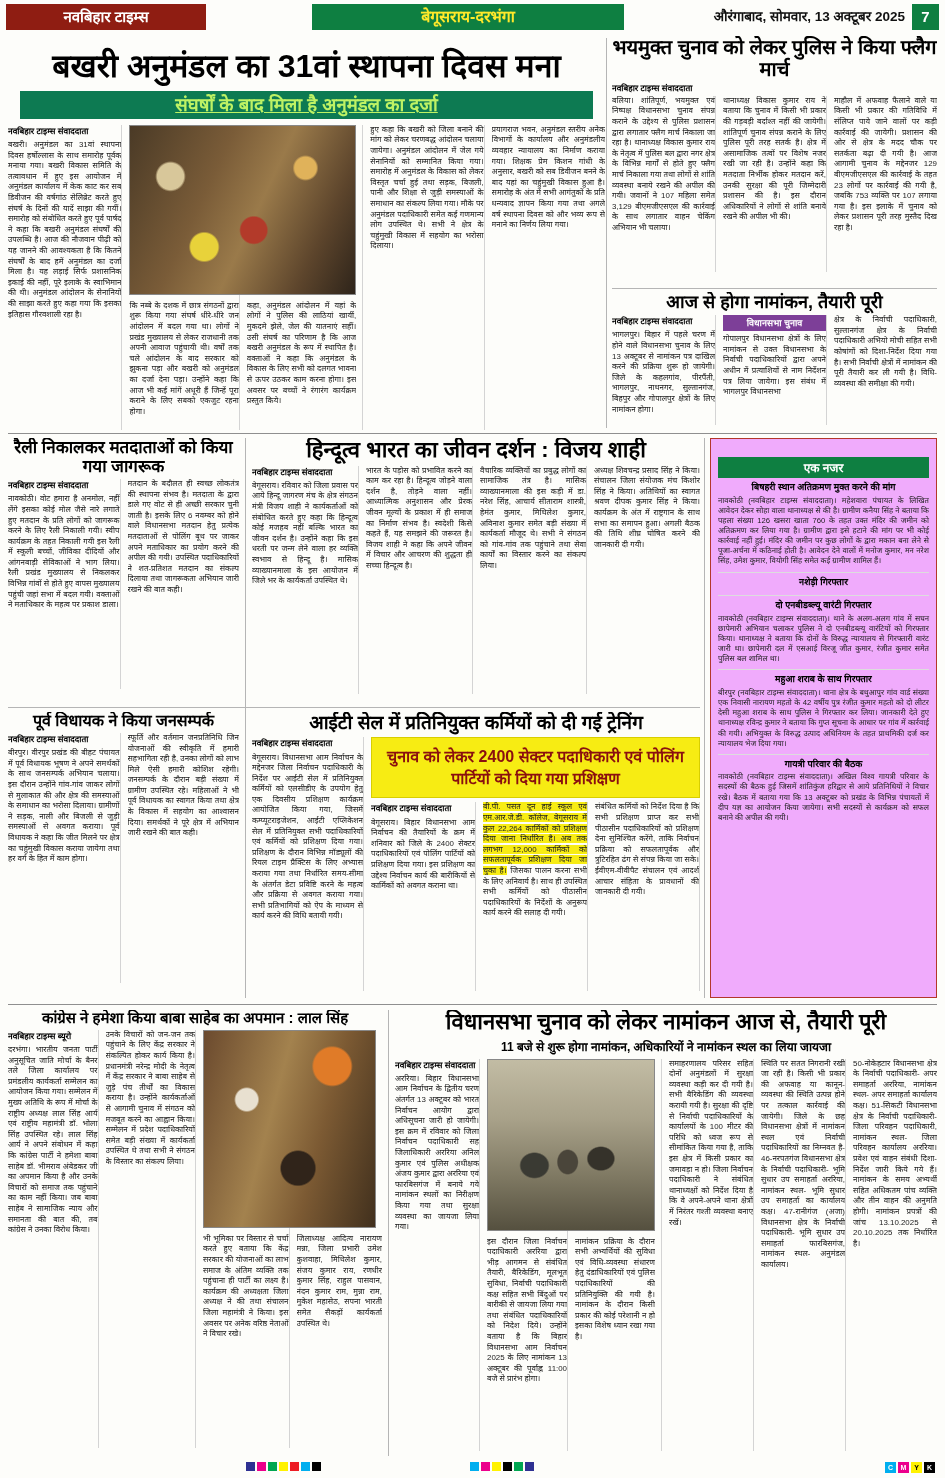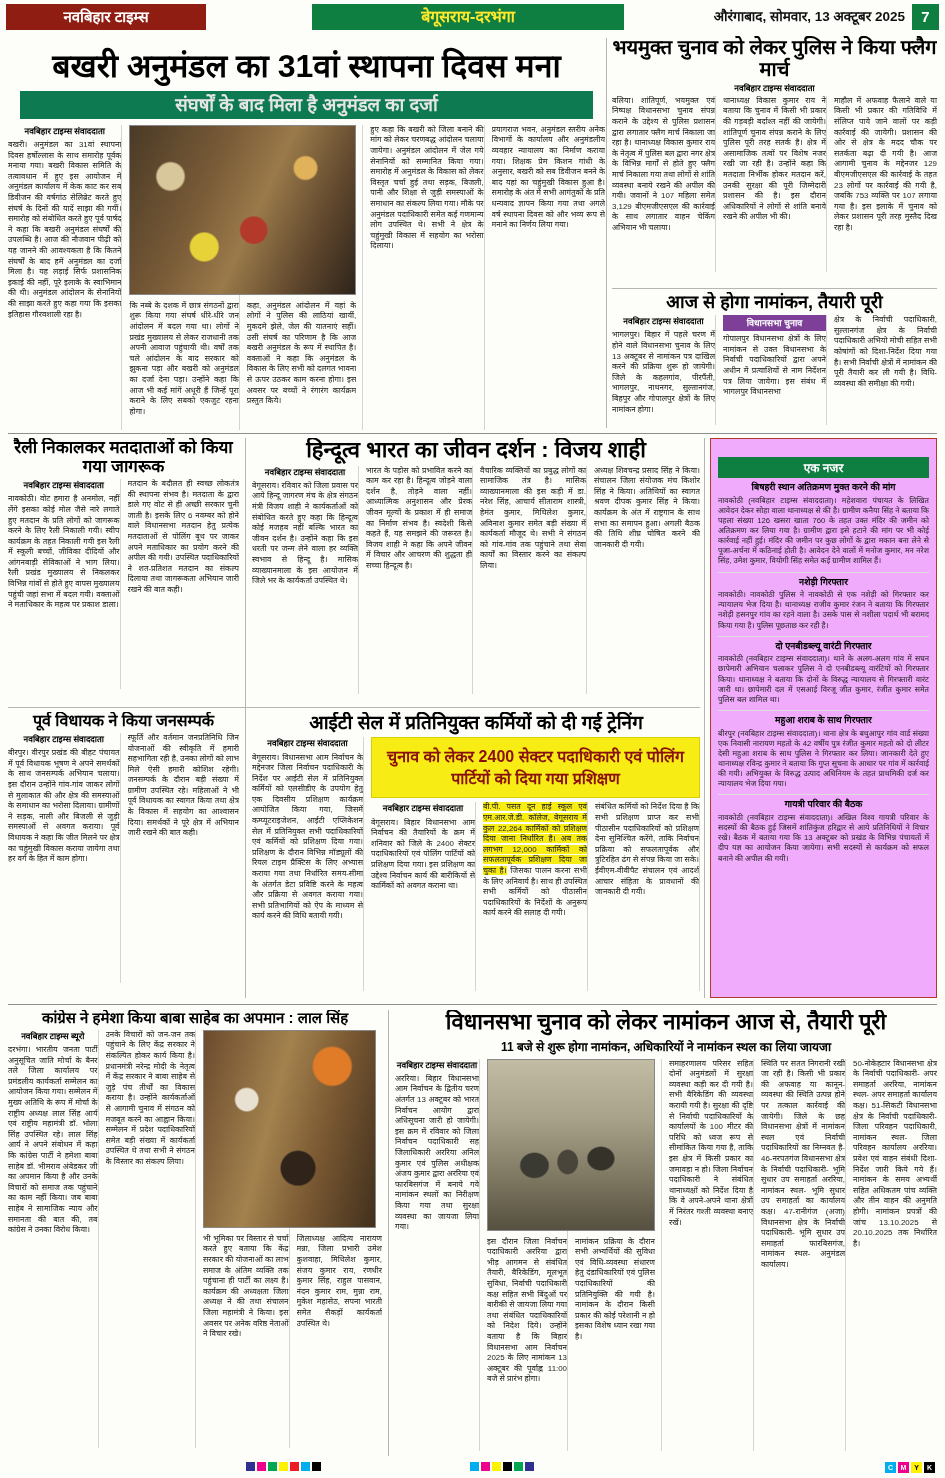--- a/index.html
+++ b/index.html
@@ -13,36 +13,36 @@
            font-weight:bold; font-size:15px; line-height:26px; text-align:center; }
   .edition { position:absolute; left:306px; top:0; width:312px; height:26px; background:#0e7f41; color:#ffe92a;
              font-weight:bold; font-size:16px; line-height:26px; text-align:center; }
   .dateline { position:absolute; right:34px; top:0; height:26px; line-height:26px; font-weight:bold; font-size:13.5px; color:#111; }
   .pageno { position:absolute; right:0; top:0; width:27px; height:26px; background:#0e7f41; color:#fff;
             font-weight:bold; font-size:15px; line-height:26px; text-align:center; }
 
   
   .sec { position:absolute; overflow:hidden; }
   .headline { font-weight:bold; color:#000; text-align:center; line-height:1.12; }
-  .byline { font-weight:bold; text-align:center; font-size:8.4px; margin:1px 0 3px; color:#000; }
+  .byline { font-weight:bold; font-size:8.4px; margin:1px 0 3px; color:#000; }
   .cols { display:flex; gap:7px; overflow:hidden; }
   .col, .subcol { flex:1; font-size:7.9px; line-height:1.34; text-align:justify; color:#1c1c1c;
                   border-right:1px solid #d4d4d4; overflow:hidden; }
   .cols > :last-child, .photospan > :last-child { border-right:none; padding-right:0; }
   .photospan { position:relative; flex:2; display:flex; gap:7px; border-right:1px solid #d4d4d4; padding-right:6px; }
   .photo { position:absolute; top:0; left:0; right:6px; border:1px solid #888; }
 
   .divider { position:absolute; background:#b5b5b5; }
   .divider.strong { background:#8f8f8f; }
 
   
   #lead { left:8px; top:36px; width:597px; height:394px; }
   .h-lead { font-size:32px;margin-top:13px; }
-  .subbar { margin:6px 12px 0; height:28px; background:#0d7a52; color:#e5e5e5; font-weight:bold;
-            font-size:18.5px; line-height:28px; text-align:center; }
+  .subbar { margin:6px 12px 0; height:28px; background:#0d7a52; color:#bef264; font-weight:bold;
+            font-size:18.5px; line-height:28px; text-align:center;text-decoration:underline; }
   #lead .cols { margin-top:6px; height:312px; }
   .lead-photo { height:170px;
     background:
       radial-gradient(circle at 18% 30%, #d8c79a 0 6%, transparent 7%),
       radial-gradient(circle at 78% 25%, #e0b25a 0 5%, transparent 6%),
       radial-gradient(circle at 55% 62%, #b33a2a 0 8%, transparent 9%),
       radial-gradient(circle at 33% 72%, #e8d23a 0 7%, transparent 8%),
       linear-gradient(115deg,#4a3a26 0%,#7a5c38 35%,#9a7a4a 55%,#5d452c 80%,#2e241a 100%); }
   #lead .subcol { padding-top:176px; }
 
@@ -205,21 +205,20 @@
   </section>
 
   <aside class="sec" id="eknazar">
     <div class="ek-title" style="background: rgb(14, 127, 65);">एक नजर</div>
     <div class="ek-item">
       <div class="ek-item-title">बिषहरी स्थान अतिक्रमण मुक्त करने की मांग</div>
       <div class="ek-item-body">नावकोठी (नवबिहार टाइम्स संवाददाता)। महेशवारा पंचायत के लिखित आवेदन देकर सोहा वाला थानाध्यक्ष से की है। ग्रामीण कनैया सिंह ने बताया कि पहला संख्या 126 खसरा खाता 760 के तहत उक्त मंदिर की जमीन को अतिक्रमण कर लिया गया है। ग्रामीण द्वारा इसे हटाने की मांग पर भी कोई कार्रवाई नहीं हुई। मंदिर की जमीन पर कुछ लोगों के द्वारा मकान बना लेने से पूजा-अर्चना में कठिनाई होती है। आवेदन देने वालों में मनोज कुमार, मन नरेश सिंह, उमेश कुमार, वियोगी सिंह समेत कई ग्रामीण शामिल हैं।</div>
     </div>
     <div class="ek-item">
       <div class="ek-item-title">नशेड़ी गिरफ्तार</div>
-      <div class="ek-item-body">नावकोठी। नावकोठी पुलिस ने नावकोठी से एक नशेड़ी को गिरफ्तार कर न्यायालय भेज दिया है। थानाध्यक्ष राजीव कुमार रंजन ने बताया कि गिरफ्तार नशेड़ी हसनपुर गांव का रहने वाला है। उसके पास से नशीला पदार्थ भी बरामद किया गया है। पुलिस पूछताछ कर रही है।</div>
     </div>
     <div class="ek-item">
       <div class="ek-item-title">दो एनबीडब्ल्यू वारंटी गिरफ्तार</div>
       <div class="ek-item-body">नावकोठी (नवबिहार टाइम्स संवाददाता)। थाने के अलग-अलग गांव में सघन छापेमारी अभियान चलाकर पुलिस ने दो एनबीडब्ल्यू वारंटियों को गिरफ्तार किया। थानाध्यक्ष ने बताया कि दोनों के विरुद्ध न्यायालय से गिरफ्तारी वारंट जारी था। छापेमारी दल में एसआई विरजू जीत कुमार, रंजीत कुमार समेत पुलिस बल शामिल था।</div>
     </div>
     <div class="ek-item">
       <div class="ek-item-title">महुआ शराब के साथ गिरफ्तार</div>
       <div class="ek-item-body">बीरपुर (नवबिहार टाइम्स संवाददाता)। थाना क्षेत्र के बथुआपुर गांव वार्ड संख्या एक निवासी नारायण महतो के 42 वर्षीय पुत्र रंजीत कुमार महतो को दो लीटर देसी महुआ शराब के साथ पुलिस ने गिरफ्तार कर लिया। जानकारी देते हुए थानाध्यक्ष रविन्द्र कुमार ने बताया कि गुप्त सूचना के आधार पर गांव में कार्रवाई की गयी। अभियुक्त के विरुद्ध उत्पाद अधिनियम के तहत प्राथमिकी दर्ज कर न्यायालय भेज दिया गया।</div>
     </div>
     <div class="ek-item">

